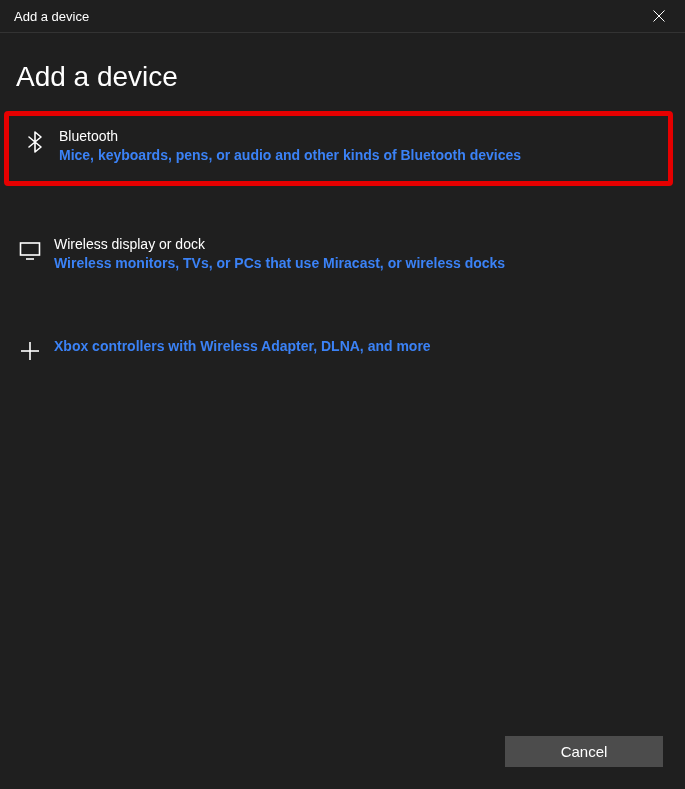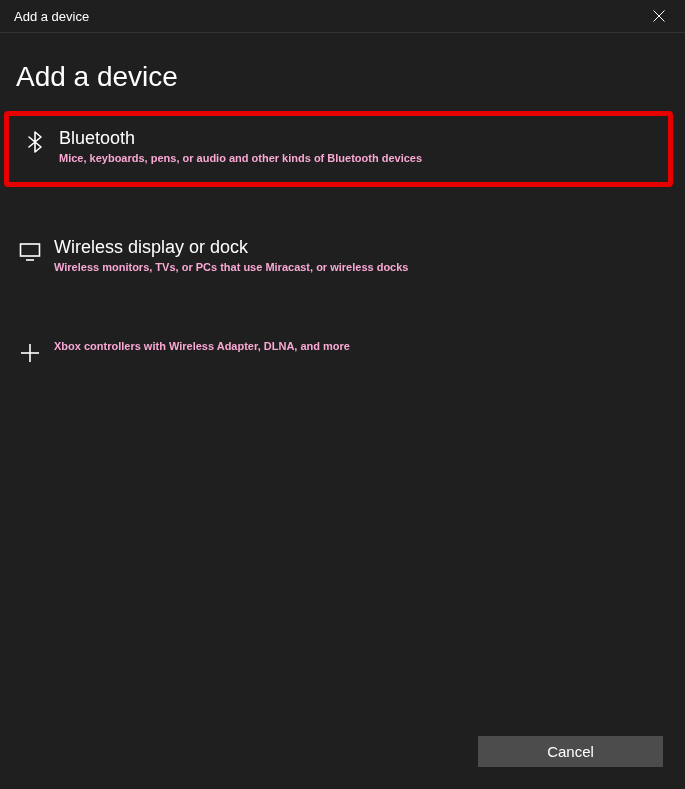--- a/index.html
+++ b/index.html
@@ -83,43 +83,43 @@
   }
   .option-icon svg {
     width: 24px;
     height: 24px;
   }
   .option-text {
     flex: 1;
     padding-left: 4px;
   }
   .option-title {
-    font-size: 18px;
+    font-size: 14px;
     font-weight: 400;
     margin-bottom: 2px;
   }
   .option-desc {
-    font-size: 11px;
+    font-size: 14px;
     font-weight: 600;
-    color: #f9a8d4;
+    color: #3b82f6;
     line-height: 1.35;
   }
   .footer {
     position: absolute;
     right: 22px;
     bottom: 22px;
   }
   .cancel-btn {
     background: #4c4c4c;
     color: #ffffff;
     border: none;
     font-size: 15px;
     font-family: inherit;
     padding: 7px 10px;
-    width: 185px;
+    width: 158px;
     text-align: center;
     cursor: pointer;
   }
 </style>
 </head>
 <body>
 
 <div class="titlebar">
   <div class="titlebar-title">Add a device</div>
   <div class="close-btn">

